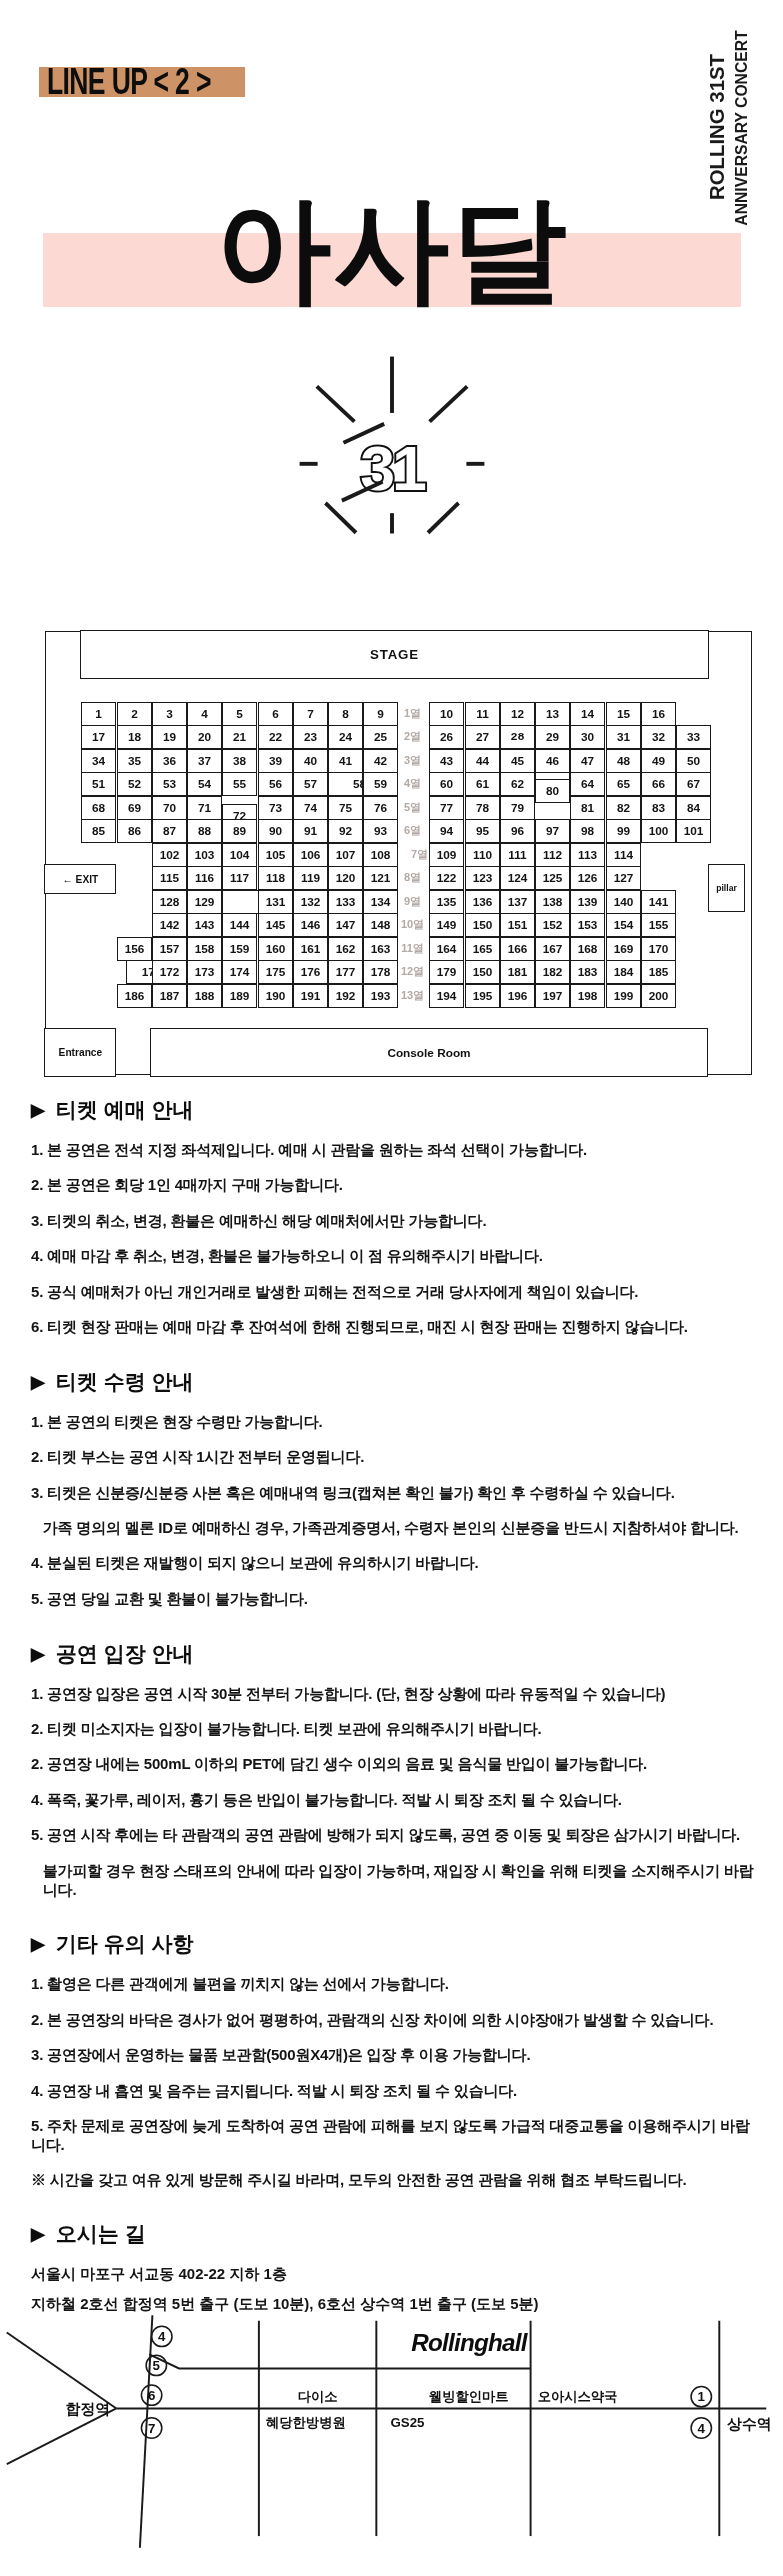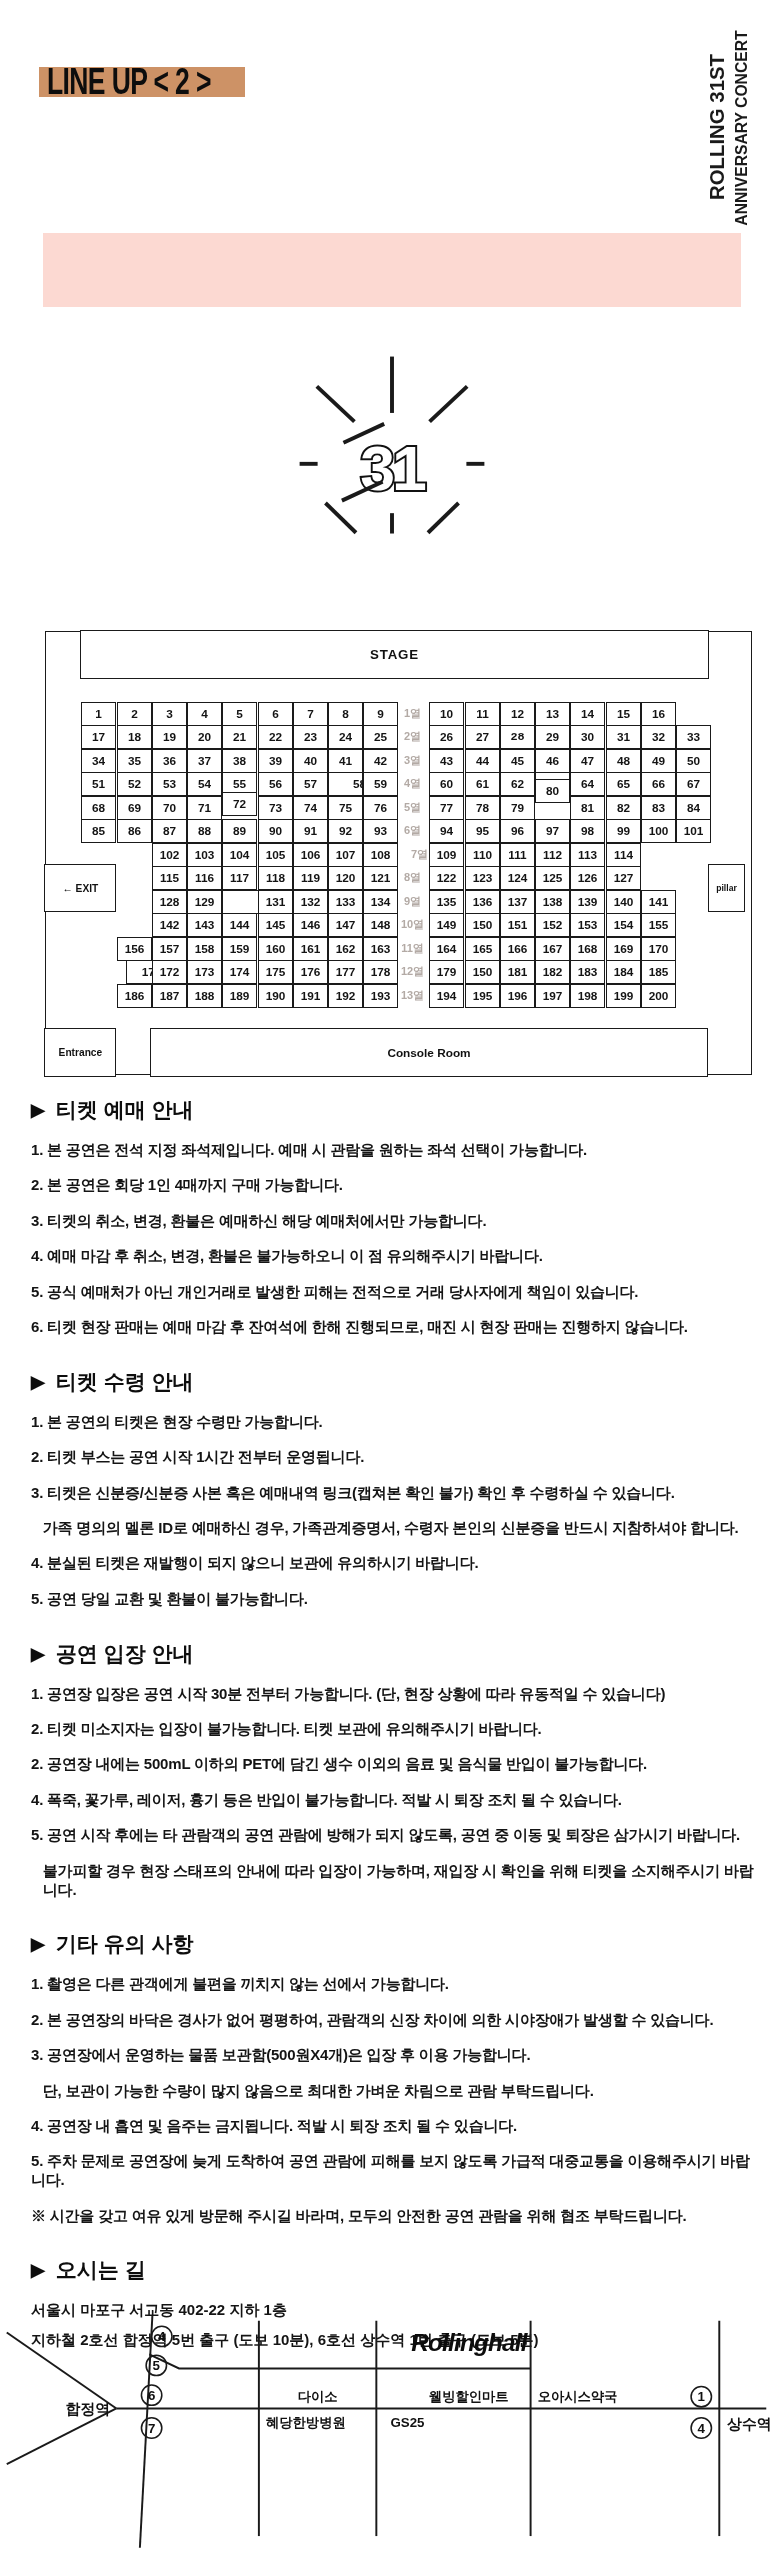--- a/index.html
+++ b/index.html
@@ -16,21 +16,21 @@
 
   .pink-band{position:absolute;left:43px;top:233px;width:698px;height:74px;background:#fcd9d2;}
   .main-title{position:absolute;left:0;top:191px;width:784px;text-align:center;font-size:116px;
         font-weight:900;line-height:1;color:#0c0c0c;letter-spacing:1.6px;}
 
   
   .seatmap{position:absolute;left:45px;top:631px;width:707px;height:444px;border:1.6px solid #1a1a1a;box-sizing:border-box;}
   .box{position:absolute;border:1.6px solid #1a1a1a;box-sizing:border-box;background:#fff;
         display:flex;align-items:center;justify-content:center;font-weight:700;}
   .stage-box{left:34px;top:-1.6px;width:629px;height:49px;font-size:13.3px;letter-spacing:0.8px;}
-  .exit-box{left:-1.6px;top:232px;width:72px;height:48px;font-size:10.2px;}
+  .exit-box{left:-1.6px;top:232px;width:72px;height:30px;font-size:10.2px;}
   .entrance-box{left:-1.6px;top:396px;width:72px;height:49px;font-size:10.2px;}
   .console-box{left:104px;top:396px;width:558px;height:49px;font-size:11.8px;}
   .pillar-box{left:662px;top:232px;width:37px;height:48px;font-size:8.6px;}
   .seat{position:absolute;width:35px;height:23.5px;border:1.6px solid #1a1a1a;box-sizing:border-box;background:#fff;
         display:flex;align-items:center;justify-content:center;font-size:11.8px;font-weight:700;color:#141414;}
   .row-label{position:absolute;width:31px;height:23.5px;display:flex;align-items:center;justify-content:center;
         font-size:11px;font-weight:700;color:#b3aaa5;}
 
   
   .content{position:absolute;left:31px;top:1096px;width:729px;}
@@ -56,20 +56,21 @@
 <div class="page">
 
   <div class="lineup-bar">
     <div class="lineup-text">LINE UP &lt; 2 &gt;</div>
   </div>
 
   <div class="vtxt vtxt1">ROLLING 31ST</div>
   <div class="vtxt vtxt2">ANNIVERSARY CONCERT</div>
 
   <div class="pink-band"></div>
+  <div class="main-title">아사달</div>
 
   <svg style="position:absolute;left:298px;top:355px;" width="188" height="184" viewBox="0 0 240 235">
     <g class="stroke" stroke-width="5">
       <line x1="120" y1="2" x2="120" y2="74"></line>
       <line x1="24" y1="40" x2="72" y2="85"></line>
       <line x1="216" y1="40" x2="168" y2="85"></line>
       <line x1="2" y1="139" x2="25" y2="139"></line>
       <line x1="238" y1="139" x2="215" y2="139"></line>
       <line x1="35" y1="189" x2="74" y2="227"></line>
       <line x1="205" y1="189" x2="166" y2="227"></line>
@@ -158,21 +159,21 @@
         <div class="seat" style="left: 489px; top: 140px;">63</div>
         <div class="seat" style="left: 524px; top: 140px;">64</div>
         <div class="seat" style="left: 560px; top: 140px;">65</div>
         <div class="seat" style="left: 595px; top: 140px;">66</div>
         <div class="seat" style="left: 630px; top: 140px;">67</div>
         <div class="row-label" style="left: 351px; top: 164px;">5열</div>
         <div class="seat" style="left: 35px; top: 164px;">68</div>
         <div class="seat" style="left: 71px; top: 164px;">69</div>
         <div class="seat" style="left: 106px; top: 164px;">70</div>
         <div class="seat" style="left: 141px; top: 164px;">71</div>
-        <div class="seat" style="left: 176px; top: 160px;">72</div>
+        <div class="seat" style="left: 176px; top: 172px;">72</div>
         <div class="seat" style="left: 212px; top: 164px;">73</div>
         <div class="seat" style="left: 247px; top: 164px;">74</div>
         <div class="seat" style="left: 282px; top: 164px;">75</div>
         <div class="seat" style="left: 317px; top: 164px;">76</div>
         <div class="seat" style="left: 383px; top: 164px;">77</div>
         <div class="seat" style="left: 419px; top: 164px;">78</div>
         <div class="seat" style="left: 454px; top: 164px;">79</div>
         <div class="seat" style="left: 489px; top: 147px;">80</div>
         <div class="seat" style="left: 524px; top: 164px;">81</div>
         <div class="seat" style="left: 560px; top: 164px;">82</div>
@@ -344,21 +345,20 @@
           <p class="item cont">불가피할 경우 현장 스태프의 안내에 따라 입장이 가능하며, 재입장 시 확인을 위해 티켓을 소지해주시기 바랍니다.</p>
         </div>
         <div class="section">
           <h2 class="sec-h">
             <span class="tri">▶</span>
             <span>기타 유의 사항</span>
           </h2>
           <p class="item">1. 촬영은 다른 관객에게 불편을 끼치지 않는 선에서 가능합니다.</p>
           <p class="item">2. 본 공연장의 바닥은 경사가 없어 평평하여, 관람객의 신장 차이에 의한 시야장애가 발생할 수 있습니다.</p>
           <p class="item">3. 공연장에서 운영하는 물품 보관함(500원X4개)은 입장 후 이용 가능합니다.</p>
-          <p class="item cont">단, 보관이 가능한 수량이 많지 않음으로 최대한 가벼운 차림으로 관람 부탁드립니다.</p>
           <p class="item">4. 공연장 내 흡연 및 음주는 금지됩니다. 적발 시 퇴장 조치 될 수 있습니다.</p>
           <p class="item">5. 주차 문제로 공연장에 늦게 도착하여 공연 관람에 피해를 보지 않도록 가급적 대중교통을 이용해주시기 바랍니다.</p>
         </div>
       </div>
 
     <p class="notice">※ 시간을 갖고 여유 있게 방문해 주시길 바라며, 모두의 안전한 공연 관람을 위해 협조 부탁드립니다.</p>
 
     <div class="section">
       <h2 class="sec-h dir-h">
         <span class="tri">▶</span>

